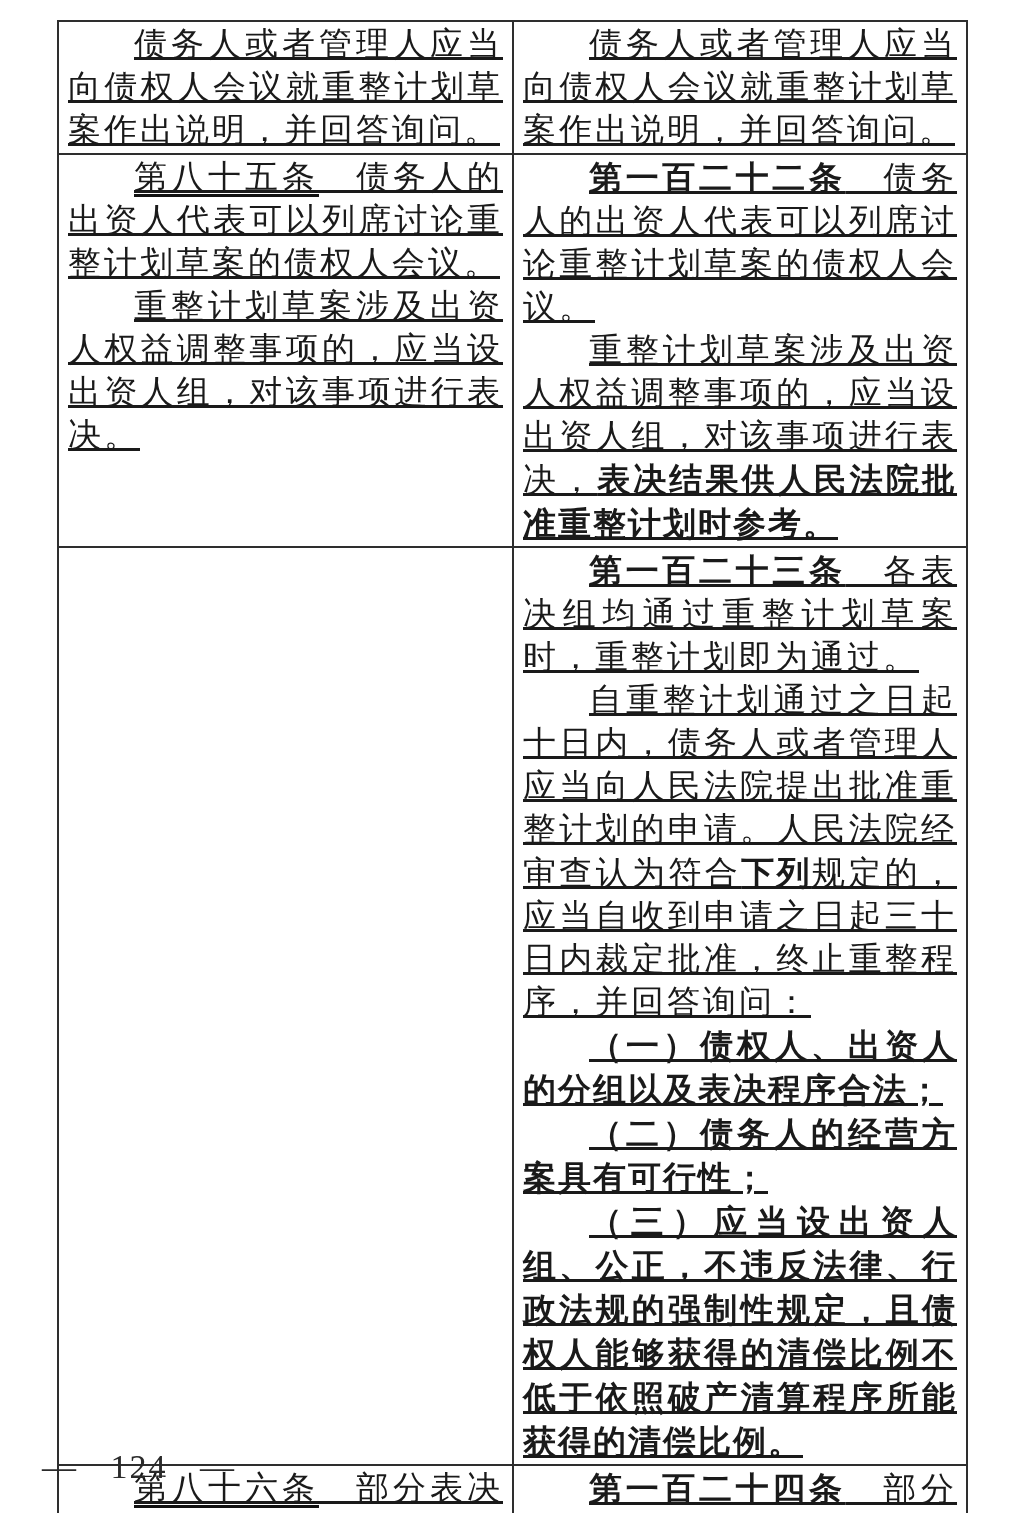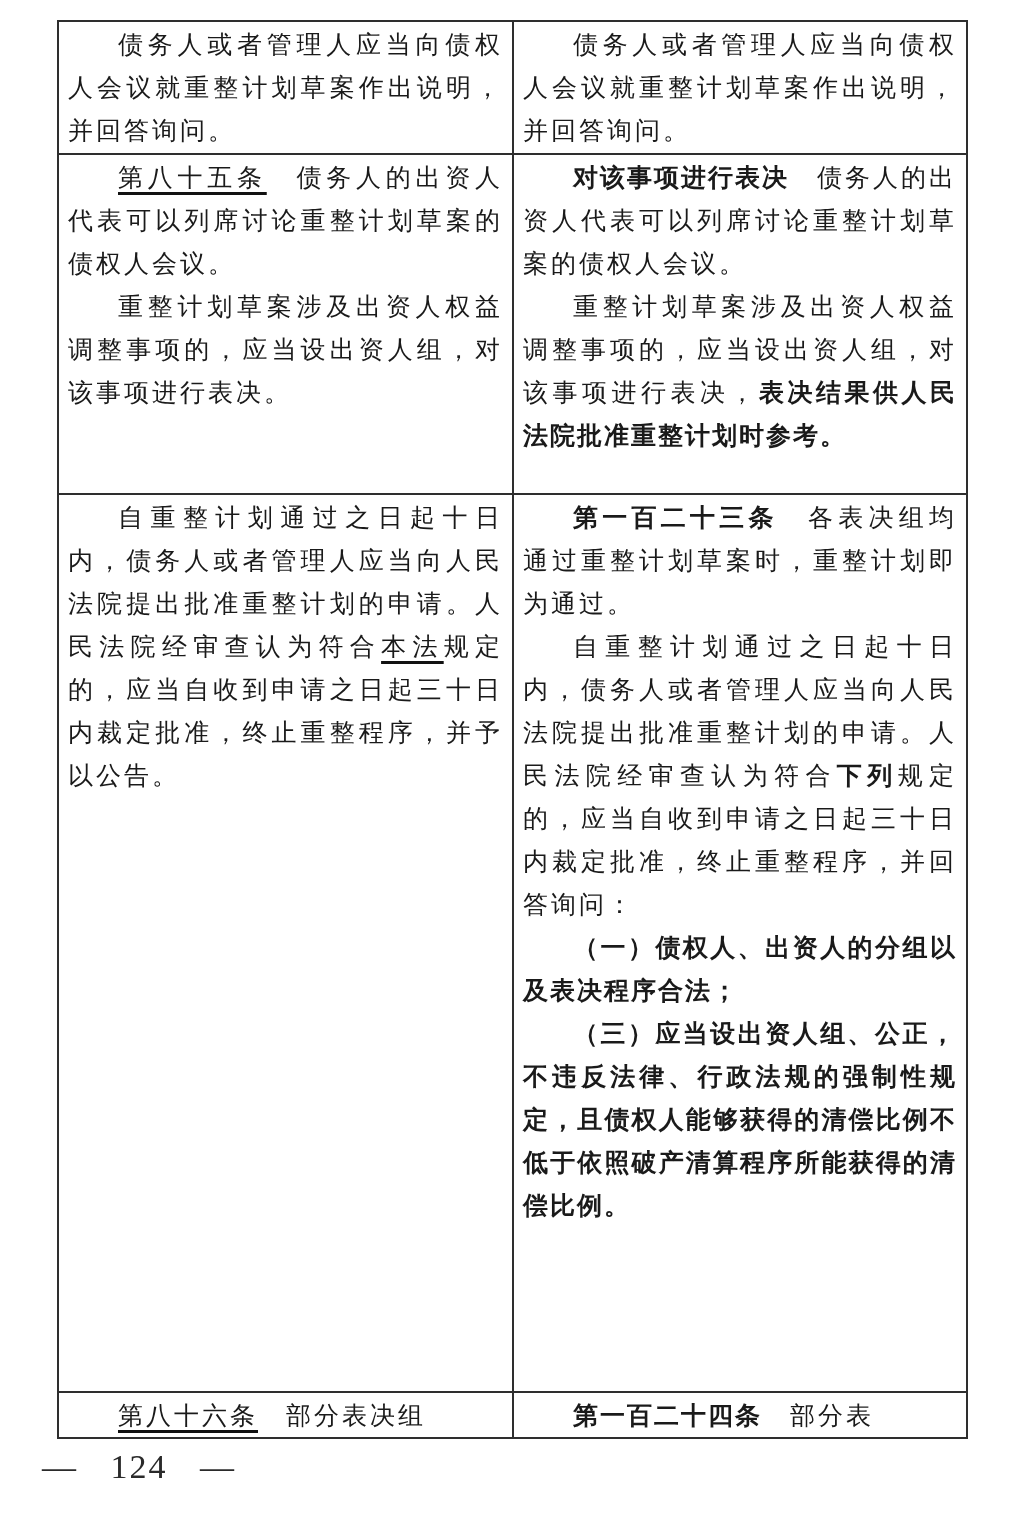--- a/index.html
+++ b/index.html
@@ -32,26 +32,27 @@
     box-sizing: border-box;
   }
   .law-row:first-child { border-top: none; }
   .law-row:nth-child(1) { min-height: 131px; }
   .law-row:nth-child(2) { min-height: 340px; }
   .law-row:nth-child(3) { min-height: 898px; }
   .law-row:nth-child(4) { min-height: 44px; overflow: hidden; }
   .law-cell {
     box-sizing: border-box;
     padding: 1px 9px 0 9px;
-    font-size: 25px;
+    font-size: 33px;
     line-height: 43px;
     letter-spacing: 3px;
     color: #1a1a1a;
     text-align: justify;
     overflow: hidden;
+    text-decoration: underline;
   }
   .law-cell.old { width: 453px; flex: 0 0 453px; }
   .law-cell.new { flex: 1 1 auto; border-left: 2px solid #2e2e2e; }
   .law-cell p {
     margin: 0;
     text-indent: 2em;
   }
   .seg-b {
     font-family: "Liberation Sans", "DejaVu Sans", sans-serif;
     font-weight: 700;
@@ -85,32 +86,32 @@
         <div class="law-cell new">
           <p><span class="">债务人或者管理人应当向债权人会议就重整计划草案作出说明，并回答询问。</span></p>
         </div>
       </div>
       <div class="law-row">
         <div class="law-cell old">
           <p><span class="seg-u">第八十五条</span><span class="">　债务人的出资人代表可以列席讨论重整计划草案的债权人会议。</span></p>
           <p><span class="">重整计划草案涉及出资人权益调整事项的，应当设出资人组，对该事项进行表决。</span></p>
         </div>
         <div class="law-cell new">
-          <p><span class="seg-b">对该事项进行表决</span><span class="">　债务人的出资人代表可以列席讨论重整计划草案的债权人会议。</span></p>
+          <p><span class="seg-b">第一百二十二条</span><span class="">　债务人的出资人代表可以列席讨论重整计划草案的债权人会议。</span></p>
           <p><span class="">重整计划草案涉及出资人权益调整事项的，应当设出资人组，对该事项进行表决，</span><span class="seg-b">表决结果供人民法院批准重整计划时参考。</span></p>
         </div>
       </div>
       <div class="law-row">
         <div class="law-cell old">
-          <p><span class="">自重整计划通过之日起十日内，债务人或者管理人应当向人民法院提出批准重整计划的申请。人民法院经审查认为符合</span><span class="seg-u">本法</span><span class="">规定的，应当自收到申请之日起三十日内裁定批准，终止重整程序，并予以公告。</span></p>
         </div>
         <div class="law-cell new">
           <p><span class="seg-b">第一百二十三条</span><span class="">　各表决组均通过重整计划草案时，重整计划即为通过。</span></p>
           <p><span class="">自重整计划通过之日起十日内，债务人或者管理人应当向人民法院提出批准重整计划的申请。人民法院经审查认为符合</span><span class="seg-b">下列</span><span class="">规定的，应当自收到申请之日起三十日内裁定批准，终止重整程序，并回答询问：</span></p>
           <p><span class="seg-b">（一）债权人、出资人的分组以及表决程序合法；</span></p>
+          <p><span class="seg-b">（二）债务人的经营方案具有可行性；</span></p>
           <p><span class="seg-b">（三）应当设出资人组、公正，不违反法律、行政法规的强制性规定，且债权人能够获得的清偿比例不低于依照破产清算程序所能获得的清偿比例。</span></p>
         </div>
       </div>
       <div class="law-row">
         <div class="law-cell old">
           <p><span class="seg-u">第八十六条</span><span class="">　部分表决组</span></p>
         </div>
         <div class="law-cell new">
           <p><span class="seg-b">第一百二十四条</span><span class="">　部分表</span></p>
         </div>

